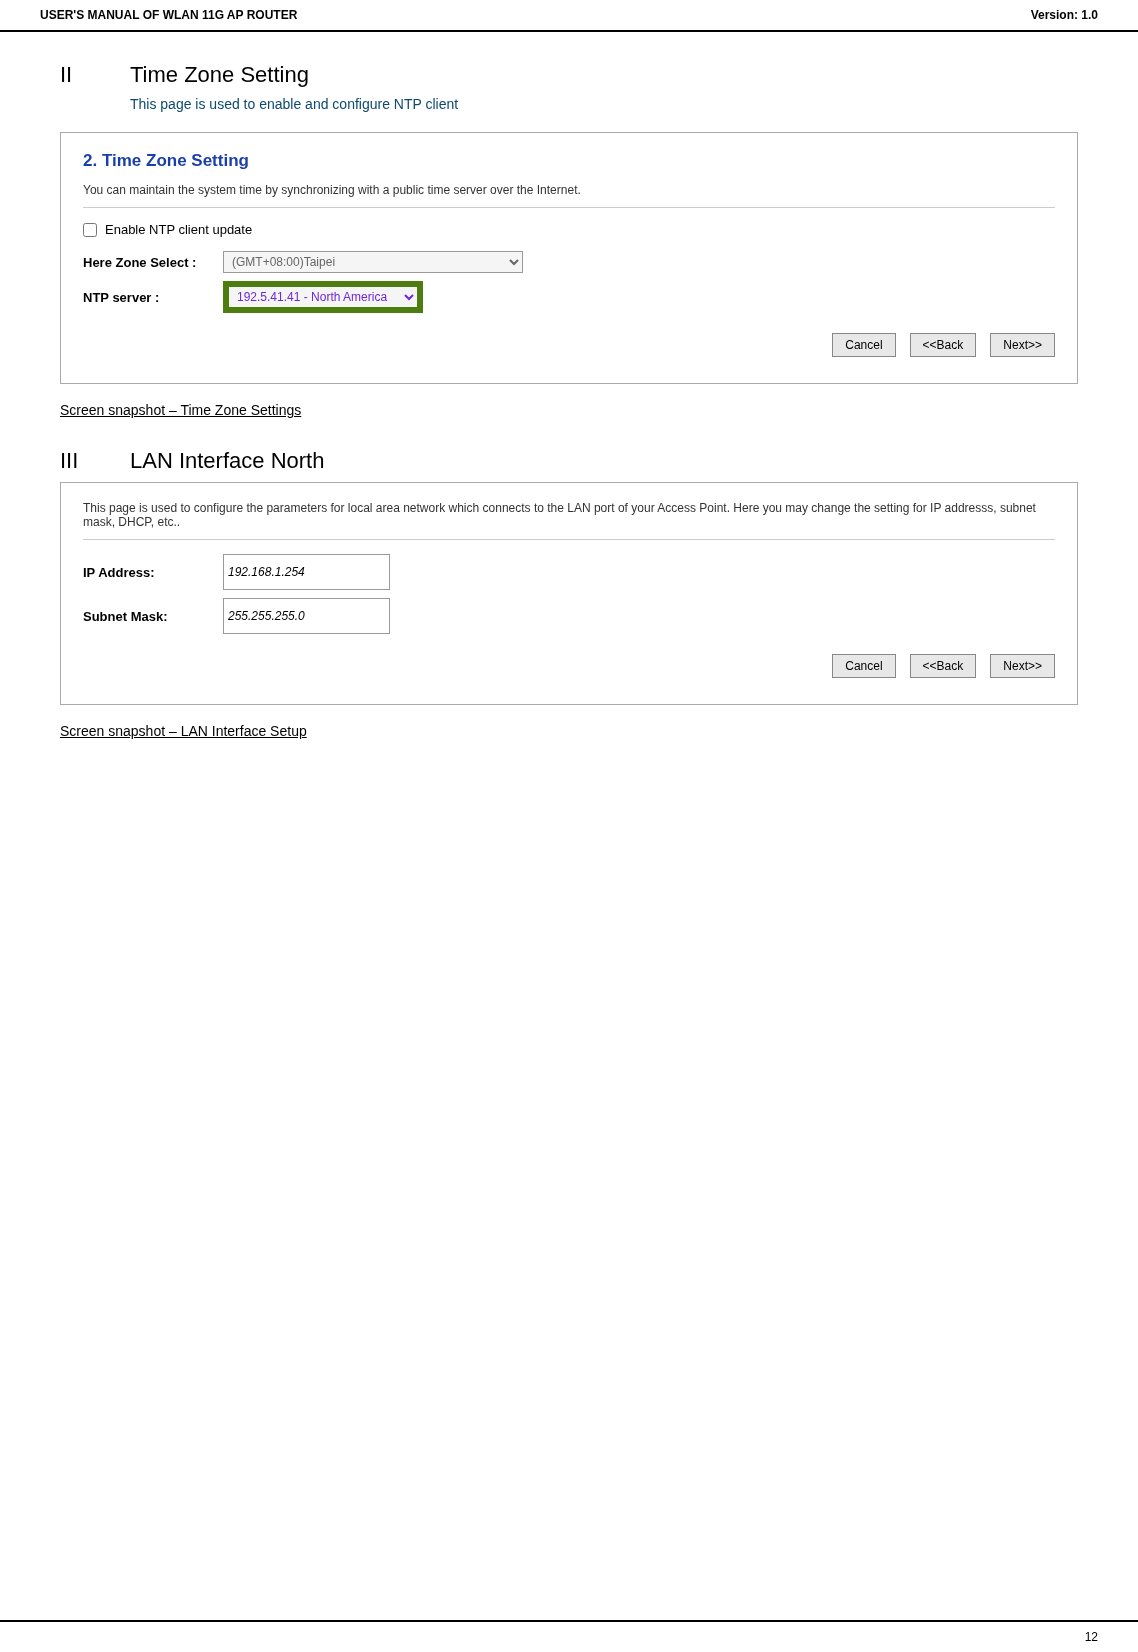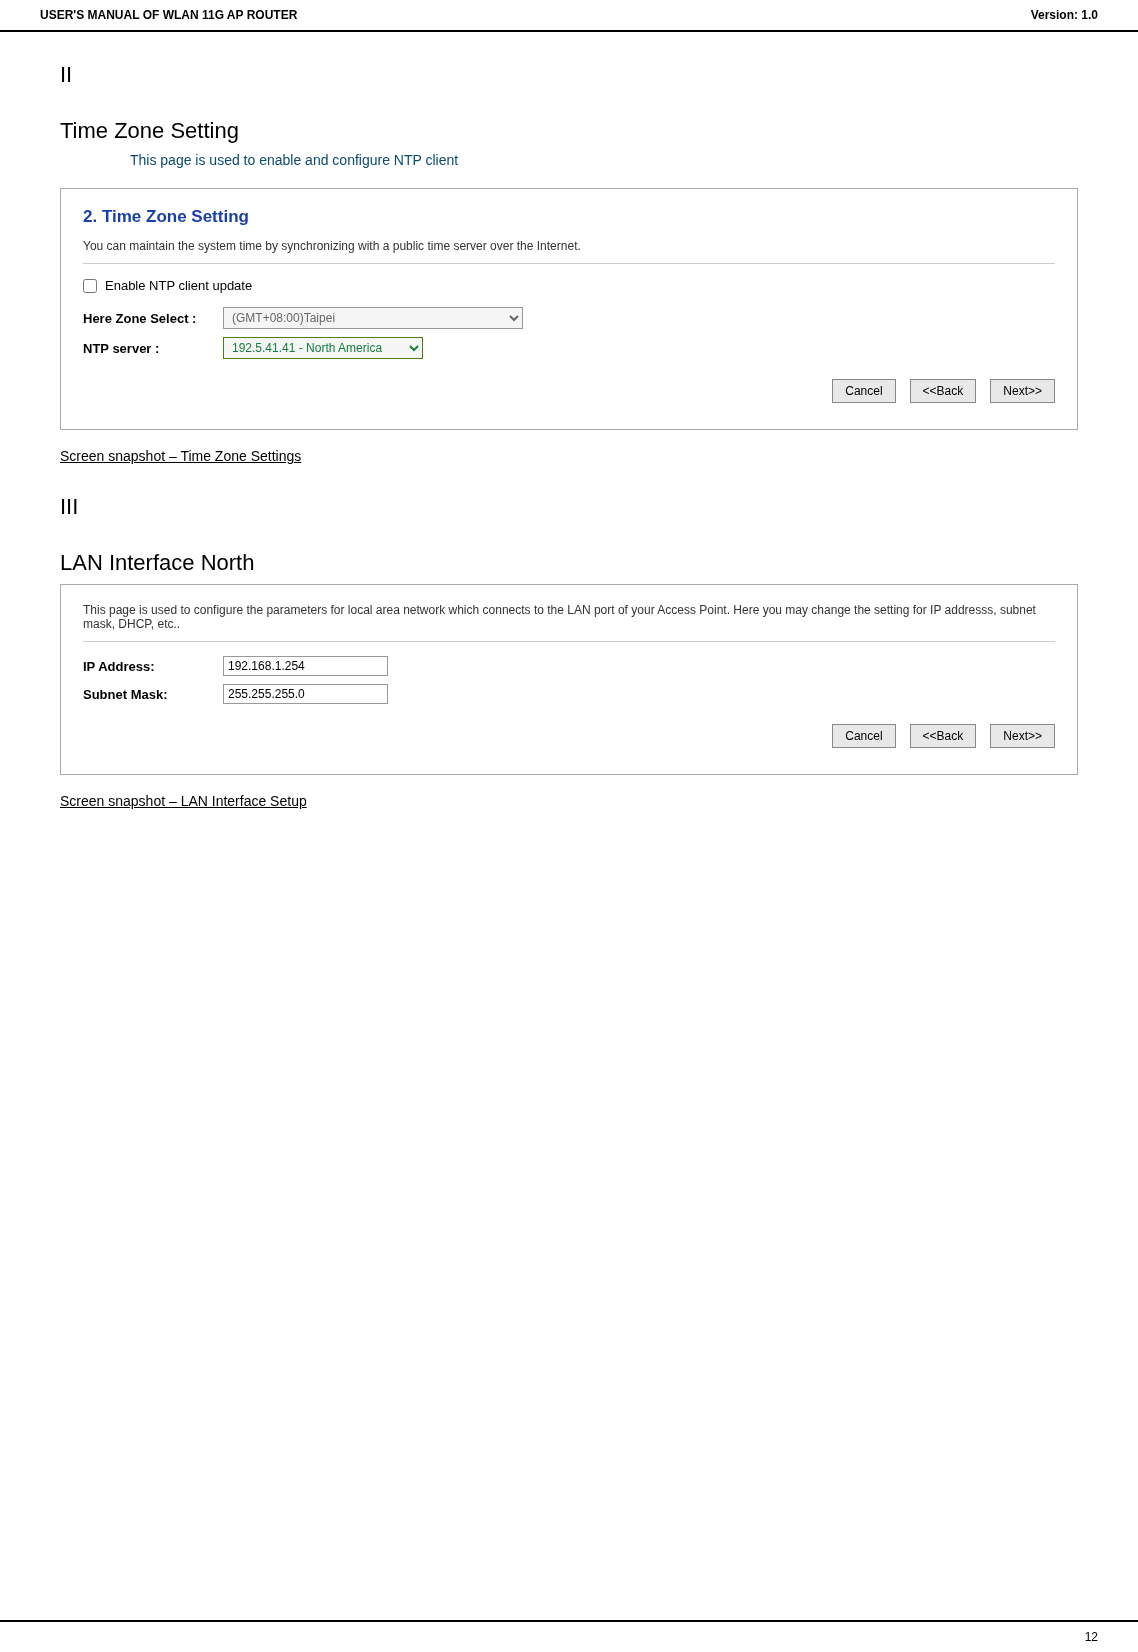--- a/index.html
+++ b/index.html
@@ -35,21 +35,20 @@
     .content {
       padding: 30px 60px 60px 60px;
     }
 
     
     .section-heading {
       display: flex;
       align-items: baseline;
       gap: 30px;
       margin-bottom: 8px;
-      flex-direction: column;
     }
     .section-number {
       font-size: 22px;
       font-weight: normal;
       min-width: 40px;
     }
     .section-title {
       font-size: 22px;
       font-weight: normal;
     }
@@ -113,30 +112,31 @@
       padding: 2px 4px;
       min-width: 300px;
       border: 1px solid #999;
       background: #f5f5f5;
       color: #666;
     }
     .form-select-small {
       font-size: 12px;
       padding: 2px 4px;
       min-width: 200px;
-      border: 1px solid #4d7c0f;
+      border: 6px solid #4d7c0f;
       background: #f5f5f5;
-      color: #15803d;
+      color: #6d28d9;
     }
     .form-input {
       font-size: 12px;
-      padding: 2px 4px;
+      padding: 10px 4px;
       min-width: 110px;
       border: 1px solid #999;
       background: #fff;
+      font-style: italic;
     }
 
     
     .button-row {
       display: flex;
       justify-content: flex-end;
       gap: 14px;
       margin-top: 20px;
       padding-bottom: 4px;
     }

